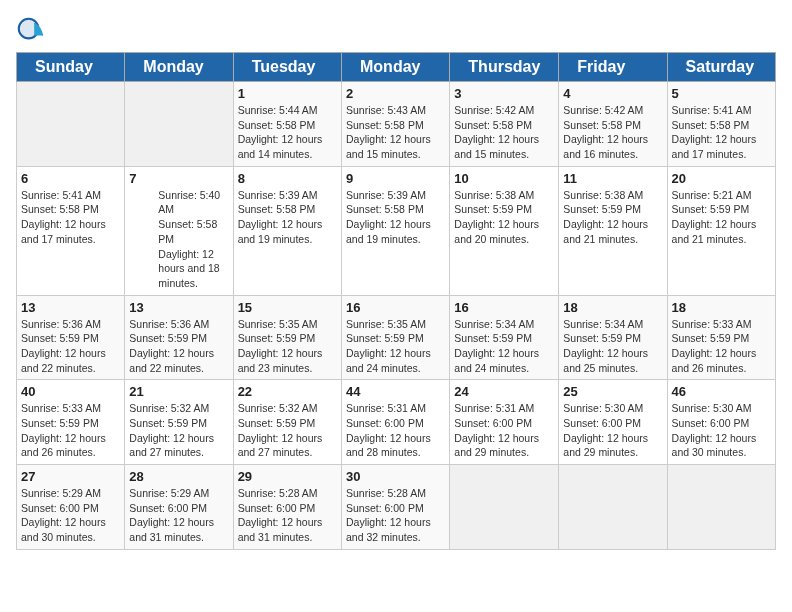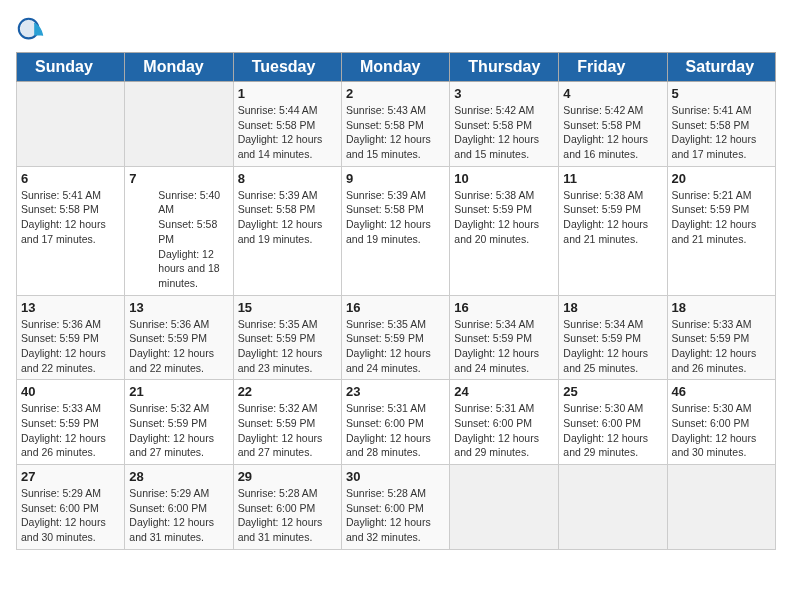--- a/index.html
+++ b/index.html
@@ -265,21 +265,21 @@
 Sunset: 5:59 PM
 Daylight: 12 hours and 27 minutes.</div>
         </td>
         <td>
           <span class="day-number">22</span>
           <div class="day-info" style="white-space: pre-line;">Sunrise: 5:32 AM
 Sunset: 5:59 PM
 Daylight: 12 hours and 27 minutes.</div>
         </td>
         <td>
-          <span class="day-number">23</span>
+          <span class="day-number">44</span>
           <div class="day-info" style="white-space: pre-line;">Sunrise: 5:31 AM
 Sunset: 6:00 PM
 Daylight: 12 hours and 28 minutes.</div>
         </td>
         <td>
           <span class="day-number">24</span>
           <div class="day-info" style="white-space: pre-line;">Sunrise: 5:31 AM
 Sunset: 6:00 PM
 Daylight: 12 hours and 29 minutes.</div>
         </td>

